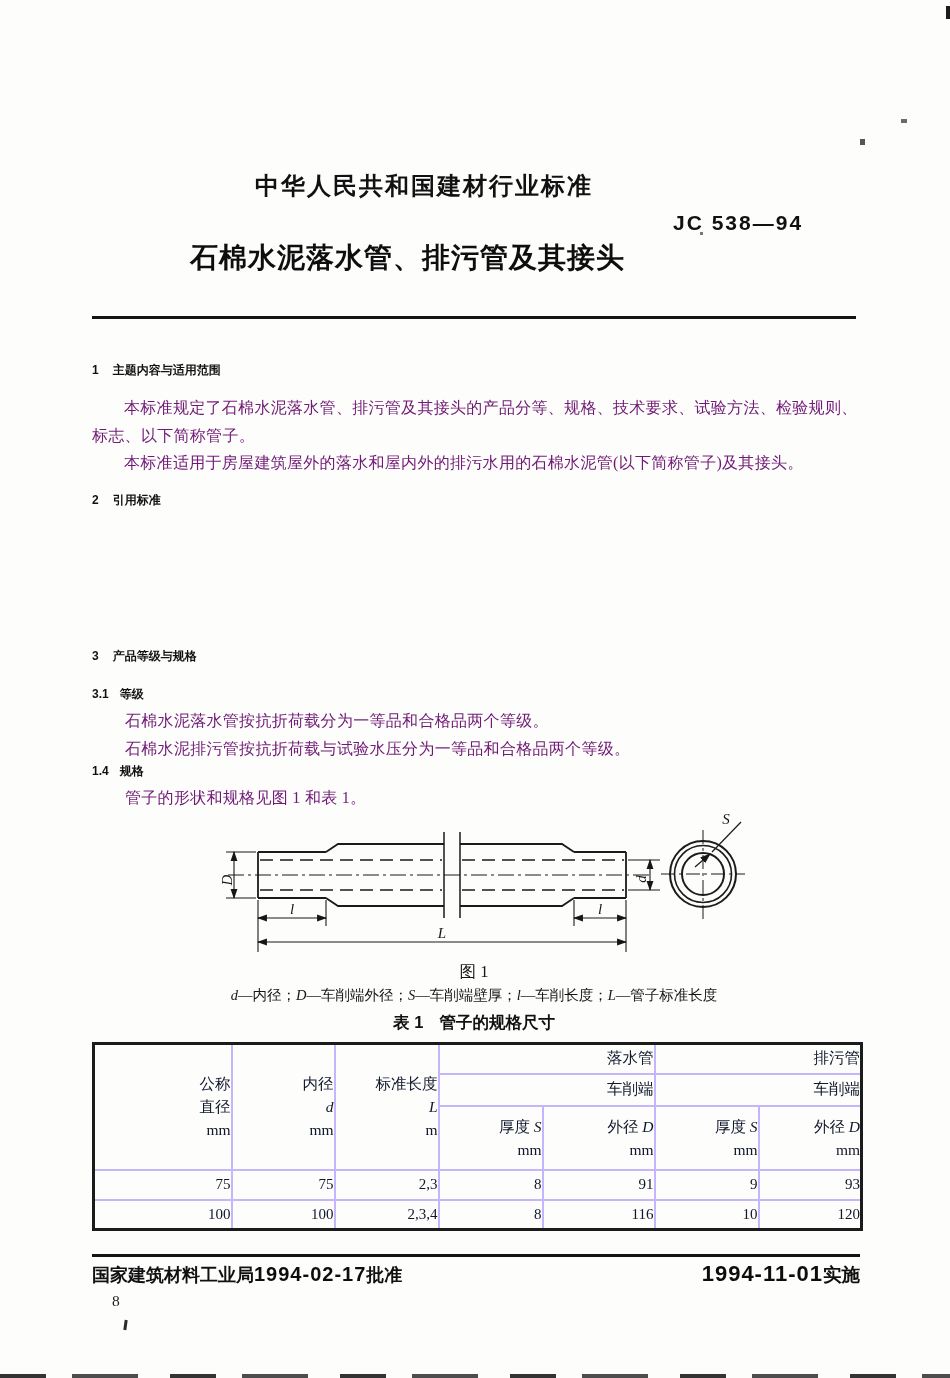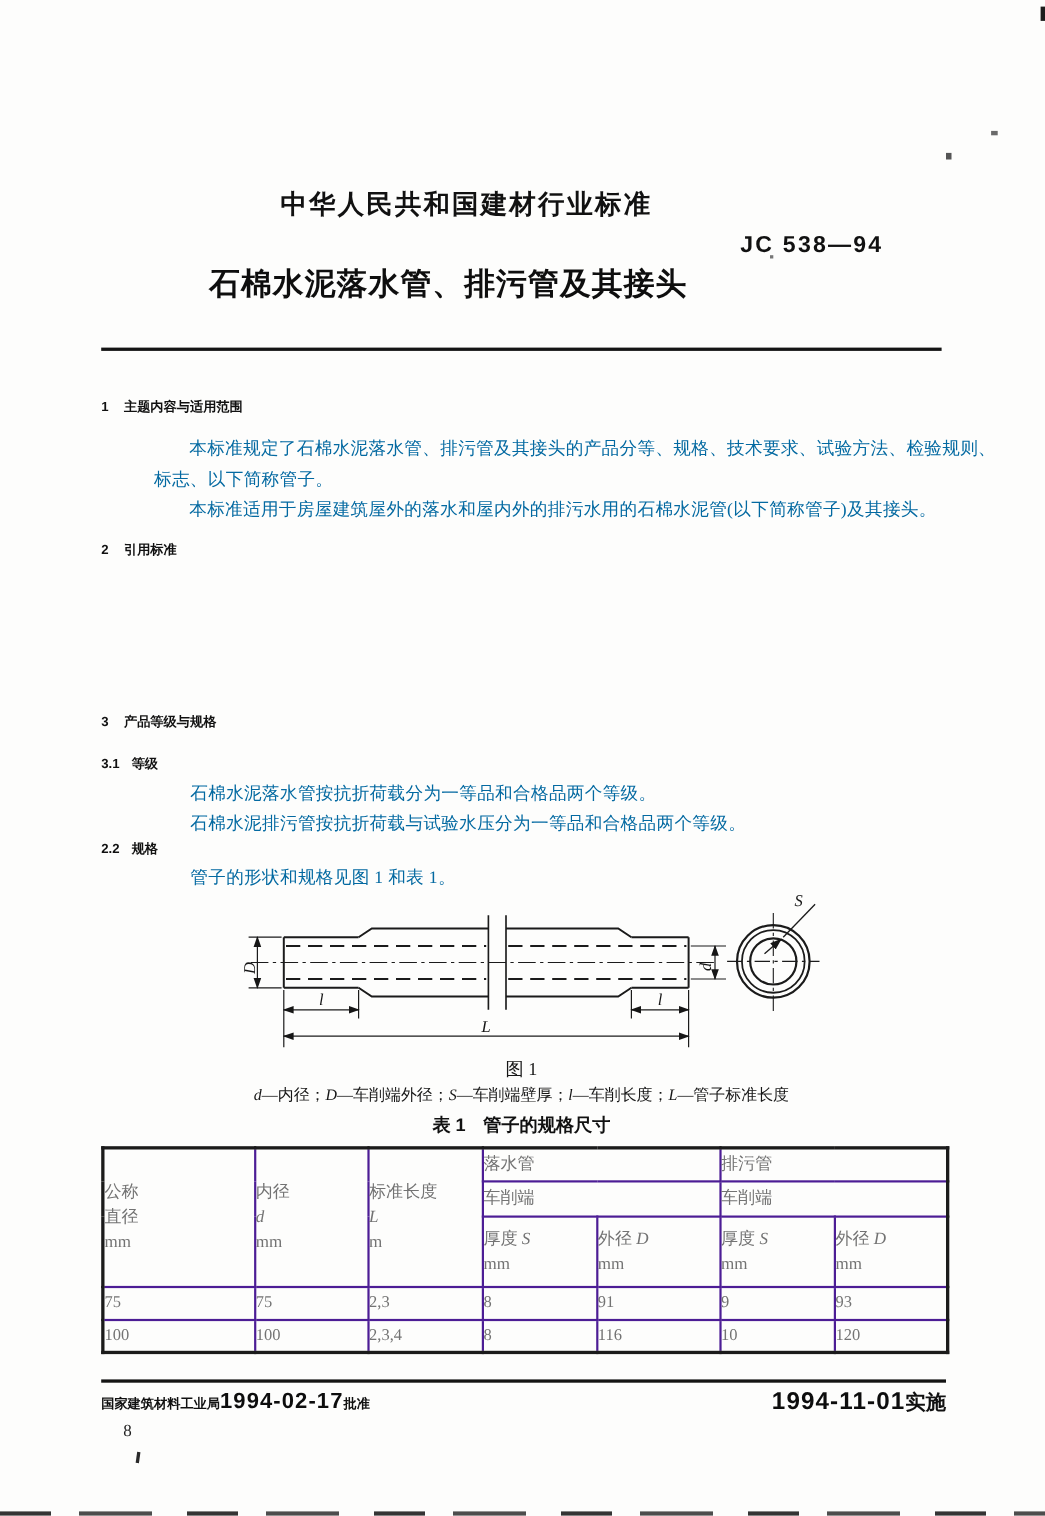--- a/index.html
+++ b/index.html
@@ -24,57 +24,57 @@
     font-weight:bold; font-size:28px; letter-spacing:1px; color:#0e0e0e; }
   .head-rule { left:92px; top:316px; width:764px; height:3px; background:#141414; }
 
   
   .sec-h { font-family:"Liberation Sans",sans-serif; font-weight:bold;
     font-size:12px; color:#111; white-space:nowrap; }
   .sec-h .num { margin-right:14px; }
   .sub-h .num { margin-right:11px; }
 
   
-  .body-line { font-size:16px; color:#0369a1; white-space:nowrap; letter-spacing:0.3px;margin-left:48px; }
+  .body-line { font-size:16px; color:#701a75; white-space:nowrap; letter-spacing:0.3px; }
   .indent { text-indent:32px; }
 
   .ref-line { font-size:16px; color:#161616; white-space:nowrap; height:31.5px; }
   .ref-code { display:inline-block; margin-right:18px; }
 
   
   .fig-caption { left:92px; top:961px; width:764px; text-align:center;
     font-size:16.5px; color:#161616; }
   .fig-legend { left:92px; top:986px; width:764px; text-align:center;
     font-size:14.5px; color:#161616; white-space:nowrap; }
   .sym { font-family:"Liberation Serif",serif; font-style:italic; }
   .tbl-title { left:92px; top:1012px; width:764px; text-align:center;
     font-size:16.5px; font-weight:bold; color:#111;
     font-family:"Liberation Sans",sans-serif; }
   .tbl-title .t-label { margin-right:16px; }
 
   
   table.spec { left:92px; top:1042px; width:768px; border-collapse:collapse;
     table-layout:fixed; border:3px solid #1b1b1b; }
   table.spec th, table.spec td {
-    border:2px solid #4c1d95; text-align:left; vertical-align:middle;
-    font-weight:normal; font-size:15.5px; color:#737373; padding:0;
+    border:2px solid #c4b5fd; text-align:right; vertical-align:middle;
+    font-weight:normal; font-size:15.5px; color:#0f172a; padding:0;
   }
   table.spec thead tr.r1 th { height:30px; }
   table.spec thead tr.r2 th { height:32px; }
   table.spec thead tr.r3 th { height:64px; }
   table.spec tbody td { height:30px; font-size:15px; }
   .hline { line-height:23px; }
 
   
   .foot-rule { left:92px; top:1254px; width:768px; height:3px; background:#141414; }
   .footer-row { left:92px; top:1261px; width:768px; height:28px; }
   .foot-left { position:absolute; left:0; top:2px; white-space:nowrap; }
   .foot-right { position:absolute; right:0; top:0; white-space:nowrap; }
   .foot-cn { font-family:"Liberation Sans",sans-serif; font-weight:bold;
-    font-size:12px; color:#111; }
+    font-size:18px; color:#111; }
   .foot-date { font-family:"Liberation Sans",sans-serif; font-weight:bold;
     font-size:20px; letter-spacing:1px; color:#0d0d0d; }
   .foot-right .foot-date { font-size:22px; }
   .foot-right .foot-cn { font-size:18.5px; }
   .page-no { left:112px; top:1292px; font-size:15.5px; color:#222; }
 
   
   .corner-mark { right:0; top:6px; width:4px; height:13px; background:#1c1c1c; }
   .speck1 { left:901px; top:119px; width:6px; height:4px; background:#6a6a6a; }
   .speck2 { left:860px; top:139px; width:5px; height:6px; background:#555; }
@@ -111,21 +111,21 @@
 
   <div class="abs sec-h" style="left:92px; top:648px;">
     <span class="num">3</span><span>产品等级与规格</span>
   </div>
   <div class="abs sec-h sub-h" style="left:92px; top:686px;">
     <span class="num">3.1</span><span>等级</span>
   </div>
   <div class="abs body-line" style="left:125px; top:711px;">石棉水泥落水管按抗折荷载分为一等品和合格品两个等级。</div>
   <div class="abs body-line" style="left:125px; top:739px;">石棉水泥排污管按抗折荷载与试验水压分为一等品和合格品两个等级。</div>
   <div class="abs sec-h sub-h" style="left:92px; top:763px;">
-    <span class="num">2.2</span><span>规格</span>
+    <span class="num">1.4</span><span>规格</span>
   </div>
   <div class="abs body-line" style="left:125px; top:788px;">管子的形状和规格见图 1 和表 1。</div>
 
   <svg class="abs" style="left:198px; top:810px;" width="548" height="152" viewBox="0 0 548 152">
     <defs>
       <marker id="arr" viewBox="0 0 10 10" refX="9" refY="5" markerWidth="9" markerHeight="9" orient="auto-start-reverse">
         <path d="M0,1.5 L10,5 L0,8.5 z" fill="#161616"></path>
       </marker>
     </defs>
     <g stroke="#1b1b1b" stroke-width="1.8" fill="none">

